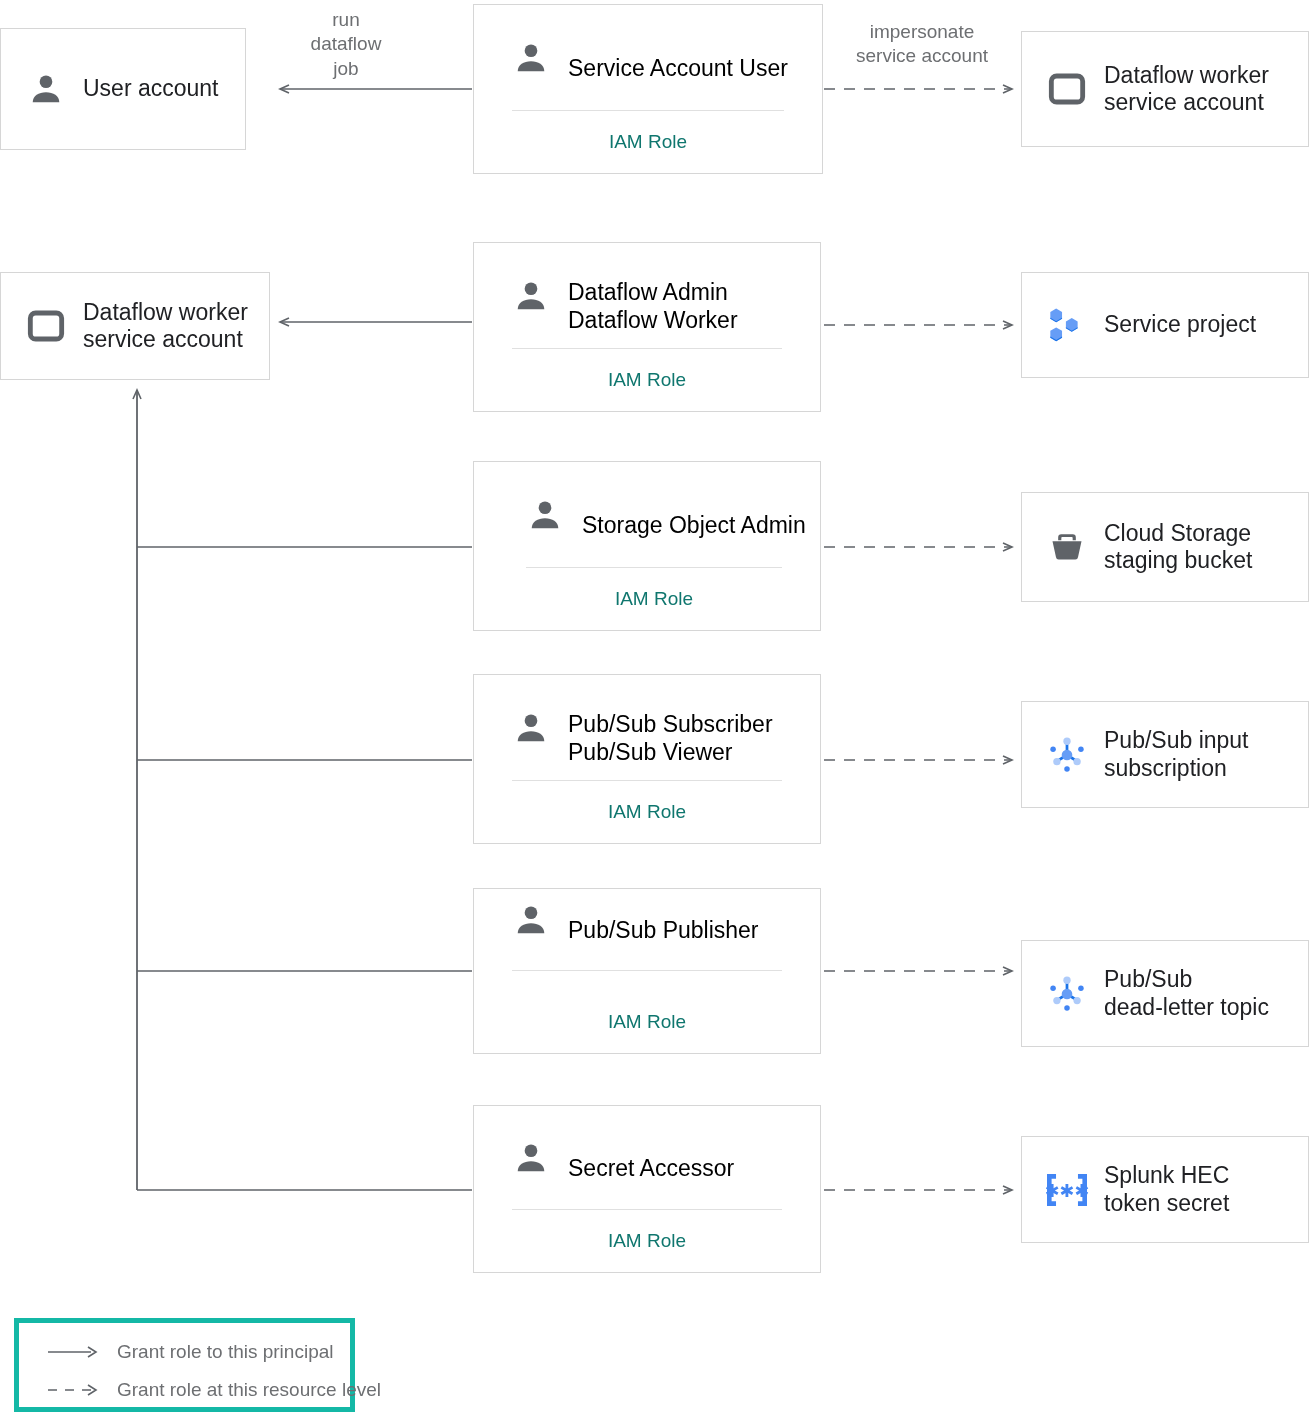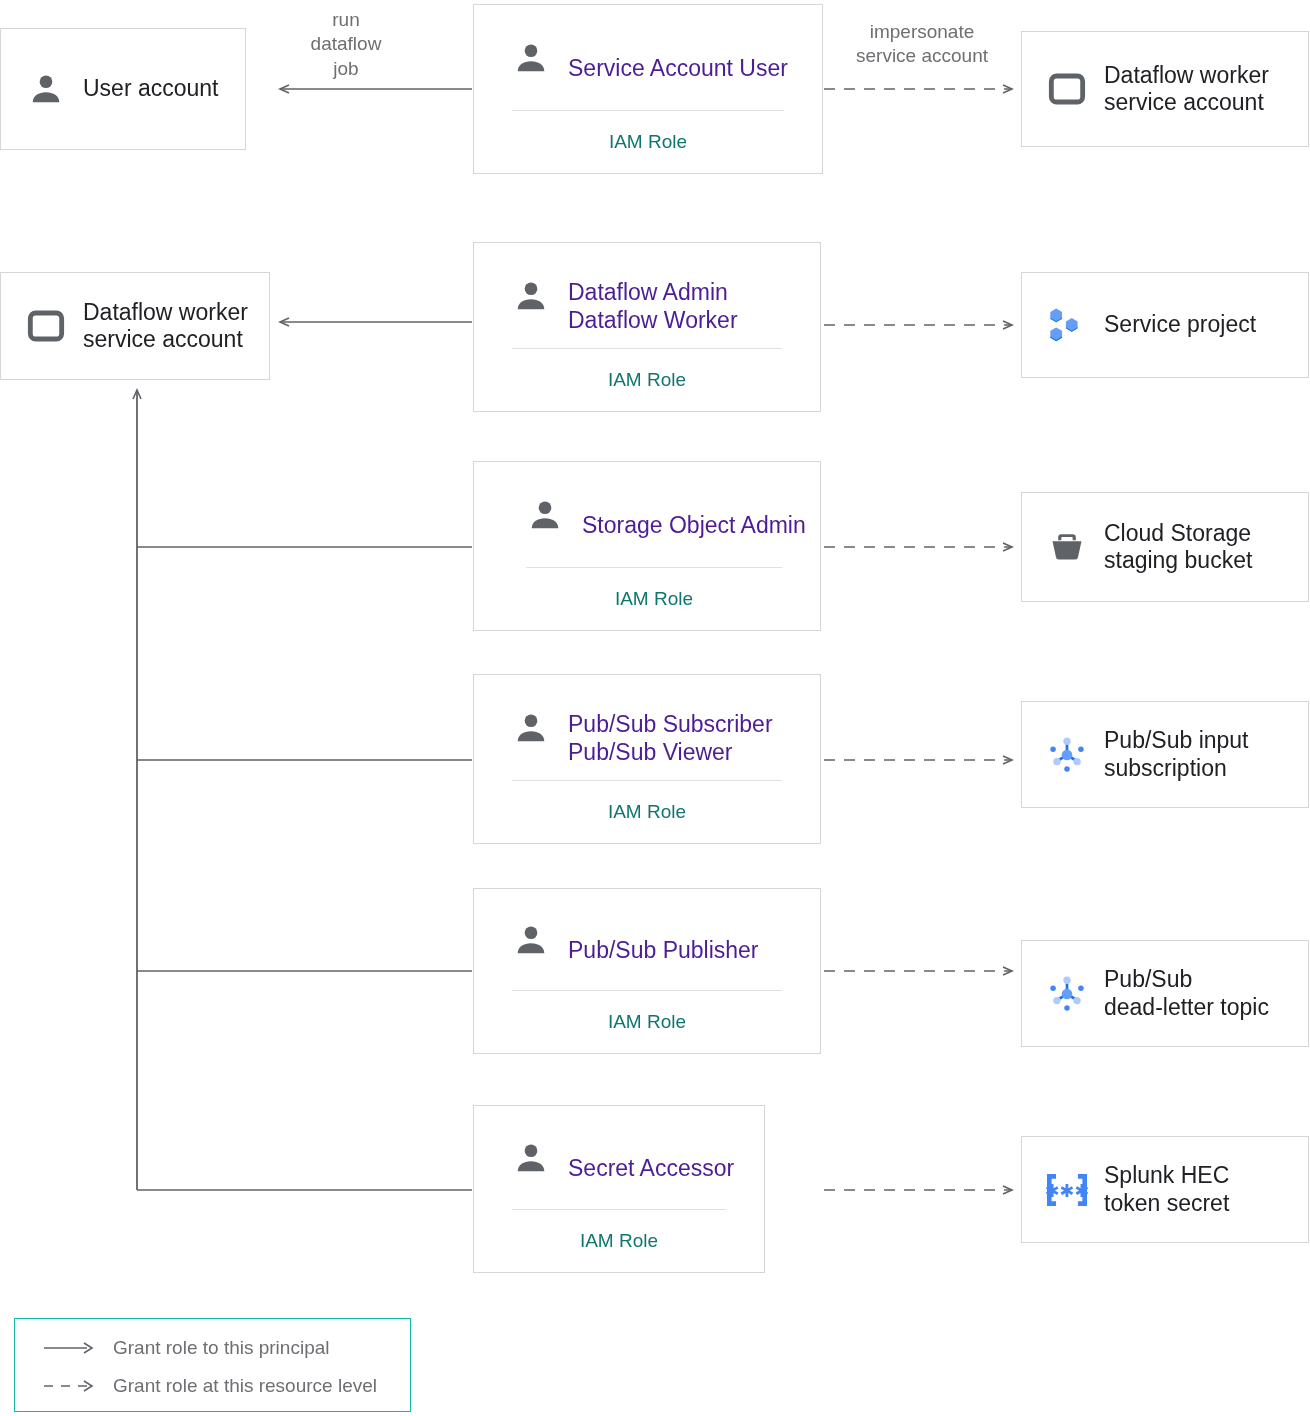--- a/index.html
+++ b/index.html
@@ -63,21 +63,21 @@
     width: 46px;
     height: 46px;
     display: flex;
     align-items: center;
     justify-content: center;
     margin-right: 14px;
   }
   .rolecard .roles {
     font-size: 23px;
     line-height: 1.2;
-    color: #4c1d95;
+    color: #000000;
     white-space: pre-line;
     margin-top: 22px;
   }
   .rolecard .sep {
     height: 1px;
     background: #e0e0e0;
     margin: 0 38px;
   }
   .rolecard .footer {
     flex: 0 0 auto;
@@ -104,24 +104,24 @@
     line-height: 1.28;
     color: #6d6f72;
     text-align: center;
     white-space: pre-line;
   }
   
   #legend {
     position: absolute;
     left: 14px;
     top: 1318px;
-    width: 397px;
+    width: 341px;
     height: 94px;
     box-sizing: border-box;
-    border: 1px solid #14b8a6;
+    border: 5px solid #14b8a6;
     background: #ffffff;
   }
   .legend-row {
     position: absolute;
     display: flex;
     align-items: center;
     left: 26px;
   }
   .legend-row .glyph {
     width: 56px;
@@ -252,35 +252,35 @@
             <path d="M3.6 20.4c0-4.0 3.8-6.3 8.4-6.3s8.4 2.3 8.4 6.3z" fill="#5f6368"></path>
           </svg>
       </span>
       <span class="roles">Pub/Sub Subscriber
 Pub/Sub Viewer</span>
     </div>
     <div class="sep"></div>
     <div class="footer">IAM Role</div>
   </div>
 
-  <div class="box rolecard" style="left:473px; top:888px; width:348px; height:166px;">
+  <div class="box rolecard" style="left:473px; top:888px; width:348px; height:166px;gap:20px;">
     <div class="top">
       <span class="ico">
         <svg width="38" height="38" viewBox="0 0 24 24">
             <circle cx="12" cy="7.4" r="4.0" fill="#5f6368"></circle>
             <path d="M3.6 20.4c0-4.0 3.8-6.3 8.4-6.3s8.4 2.3 8.4 6.3z" fill="#5f6368"></path>
           </svg>
       </span>
       <span class="roles">Pub/Sub Publisher</span>
     </div>
     <div class="sep"></div>
     <div class="footer">IAM Role</div>
   </div>
 
-  <div class="box rolecard" style="left:473px; top:1105px; width:292px; height:168px;">
+  <div class="box rolecard" style="left:473px; top:1105px; width:348px; height:168px;">
     <div class="top">
       <span class="ico">
         <svg width="38" height="38" viewBox="0 0 24 24">
             <circle cx="12" cy="7.4" r="4.0" fill="#5f6368"></circle>
             <path d="M3.6 20.4c0-4.0 3.8-6.3 8.4-6.3s8.4 2.3 8.4 6.3z" fill="#5f6368"></path>
           </svg>
       </span>
       <span class="roles">Secret Accessor</span>
     </div>
     <div class="sep"></div>

